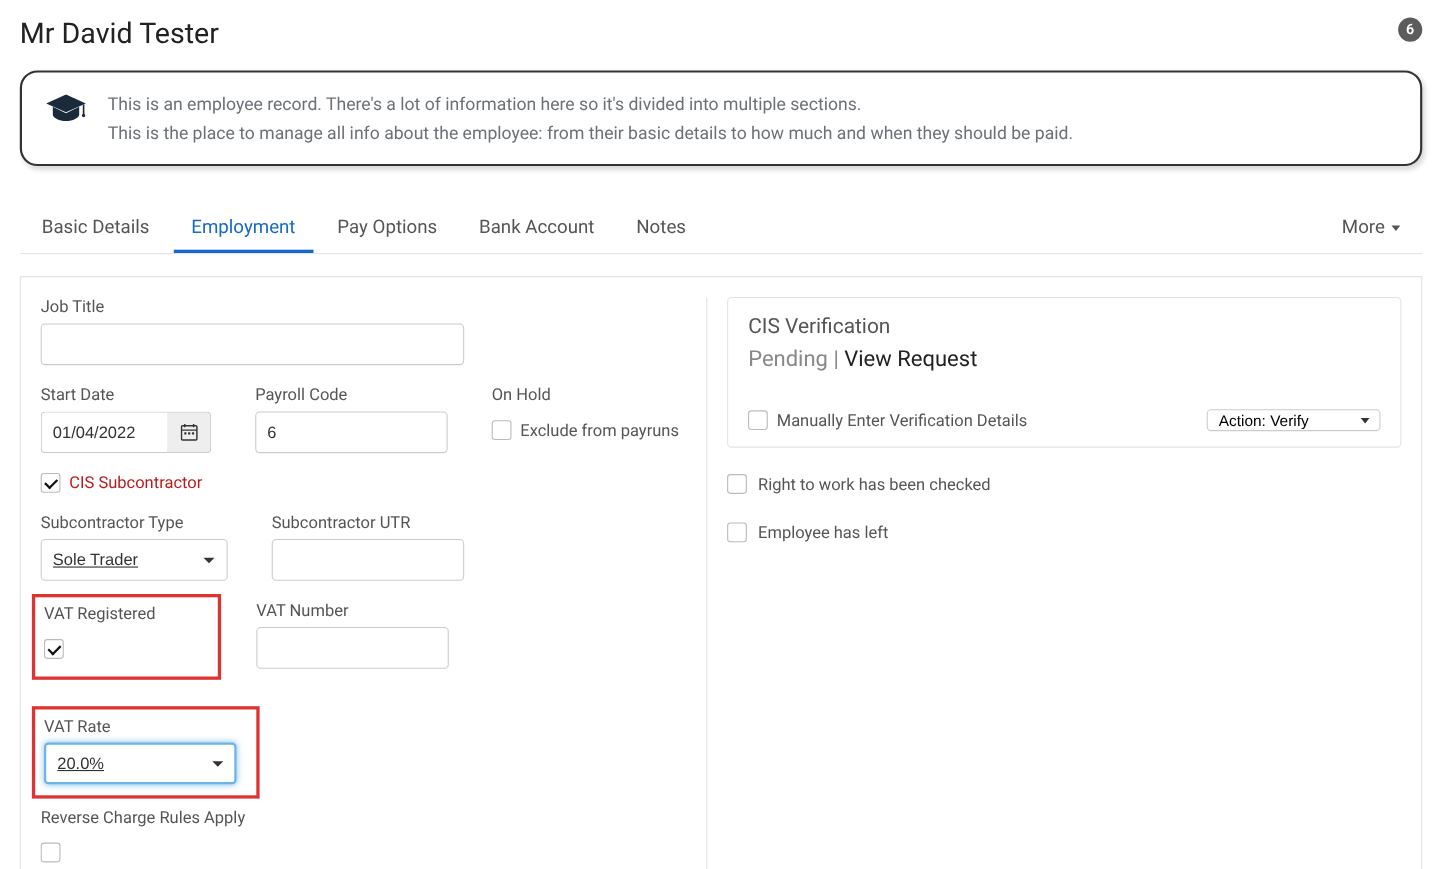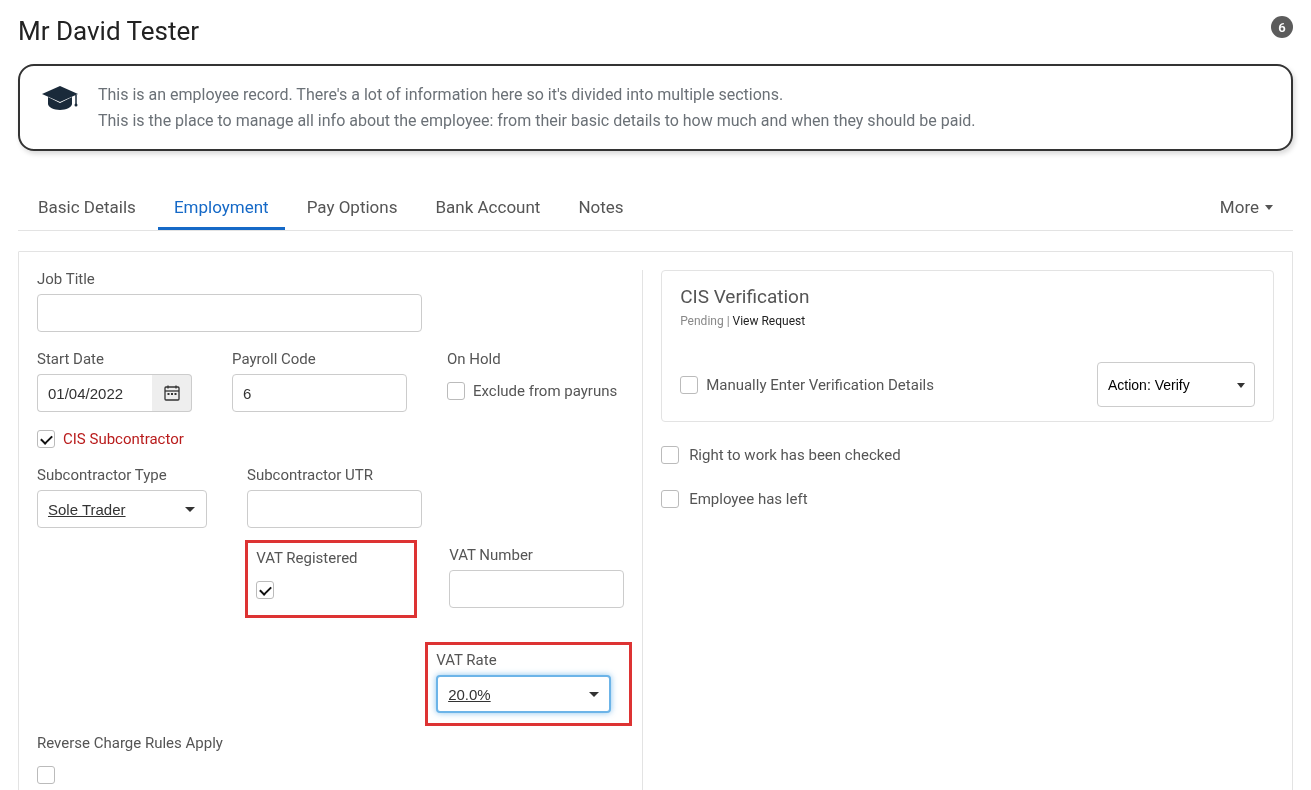--- a/index.html
+++ b/index.html
@@ -152,27 +152,27 @@
     border: 2px solid #6cb4e8;
     box-shadow: 0 0 6px rgba(108,180,232,0.8);
   }
   .cis-box {
     border: 1px solid #e3e3e3;
     border-radius: 4px;
     padding: 14px 18px 14px 18px;
     margin-bottom: 24px;
   }
   .cis-title { font-size: 19px; color: #555; margin-bottom: 6px; }
-  .cis-status { font-size: 12px; color: #888; }
+  .cis-status { font-size: 20px; color: #888; }
   .cis-status a { color: #222; text-decoration: none; }
   .cis-row { display: flex; align-items: center; justify-content: space-between; margin-top: 34px; }
   .action-select {
     border: 1px solid #ccc;
     border-radius: 4px;
-    height: 45px;
+    height: 20px;
     padding: 0 26px 0 10px;
     font-size: 14px;
     background: #fff;
     appearance: none;
     -webkit-appearance: none;
   }
   .action-select-wrap { position: relative; }
   .action-select-wrap::after {
     content: "";
     position: absolute;
@@ -272,21 +272,21 @@
           <div class="select-wrap" style="width:170px;">
             <input class="select" readonly="" value="Sole Trader" style="">
           </div>
         </div>
         <div class="form-group">
           <div class="label">Subcontractor UTR</div>
           <input class="input" style="width: 175px;" value="">
         </div>
       </div>
 
-      <div class="form-row" style="gap:40px;justify-content:flex-end;">
+      <div class="form-row" style="gap:40px;">
         <div class="highlight-red">
           <div class="form-group" style="width:150px;">
             <div class="label">VAT Registered</div>
             <div class="checkbox checked" style="margin-top:8px;"></div>
           </div>
         </div>
         <div class="form-group">
           <div class="label">VAT Number</div>
           <input class="input" style="width: 175px;" value="">
         </div>

